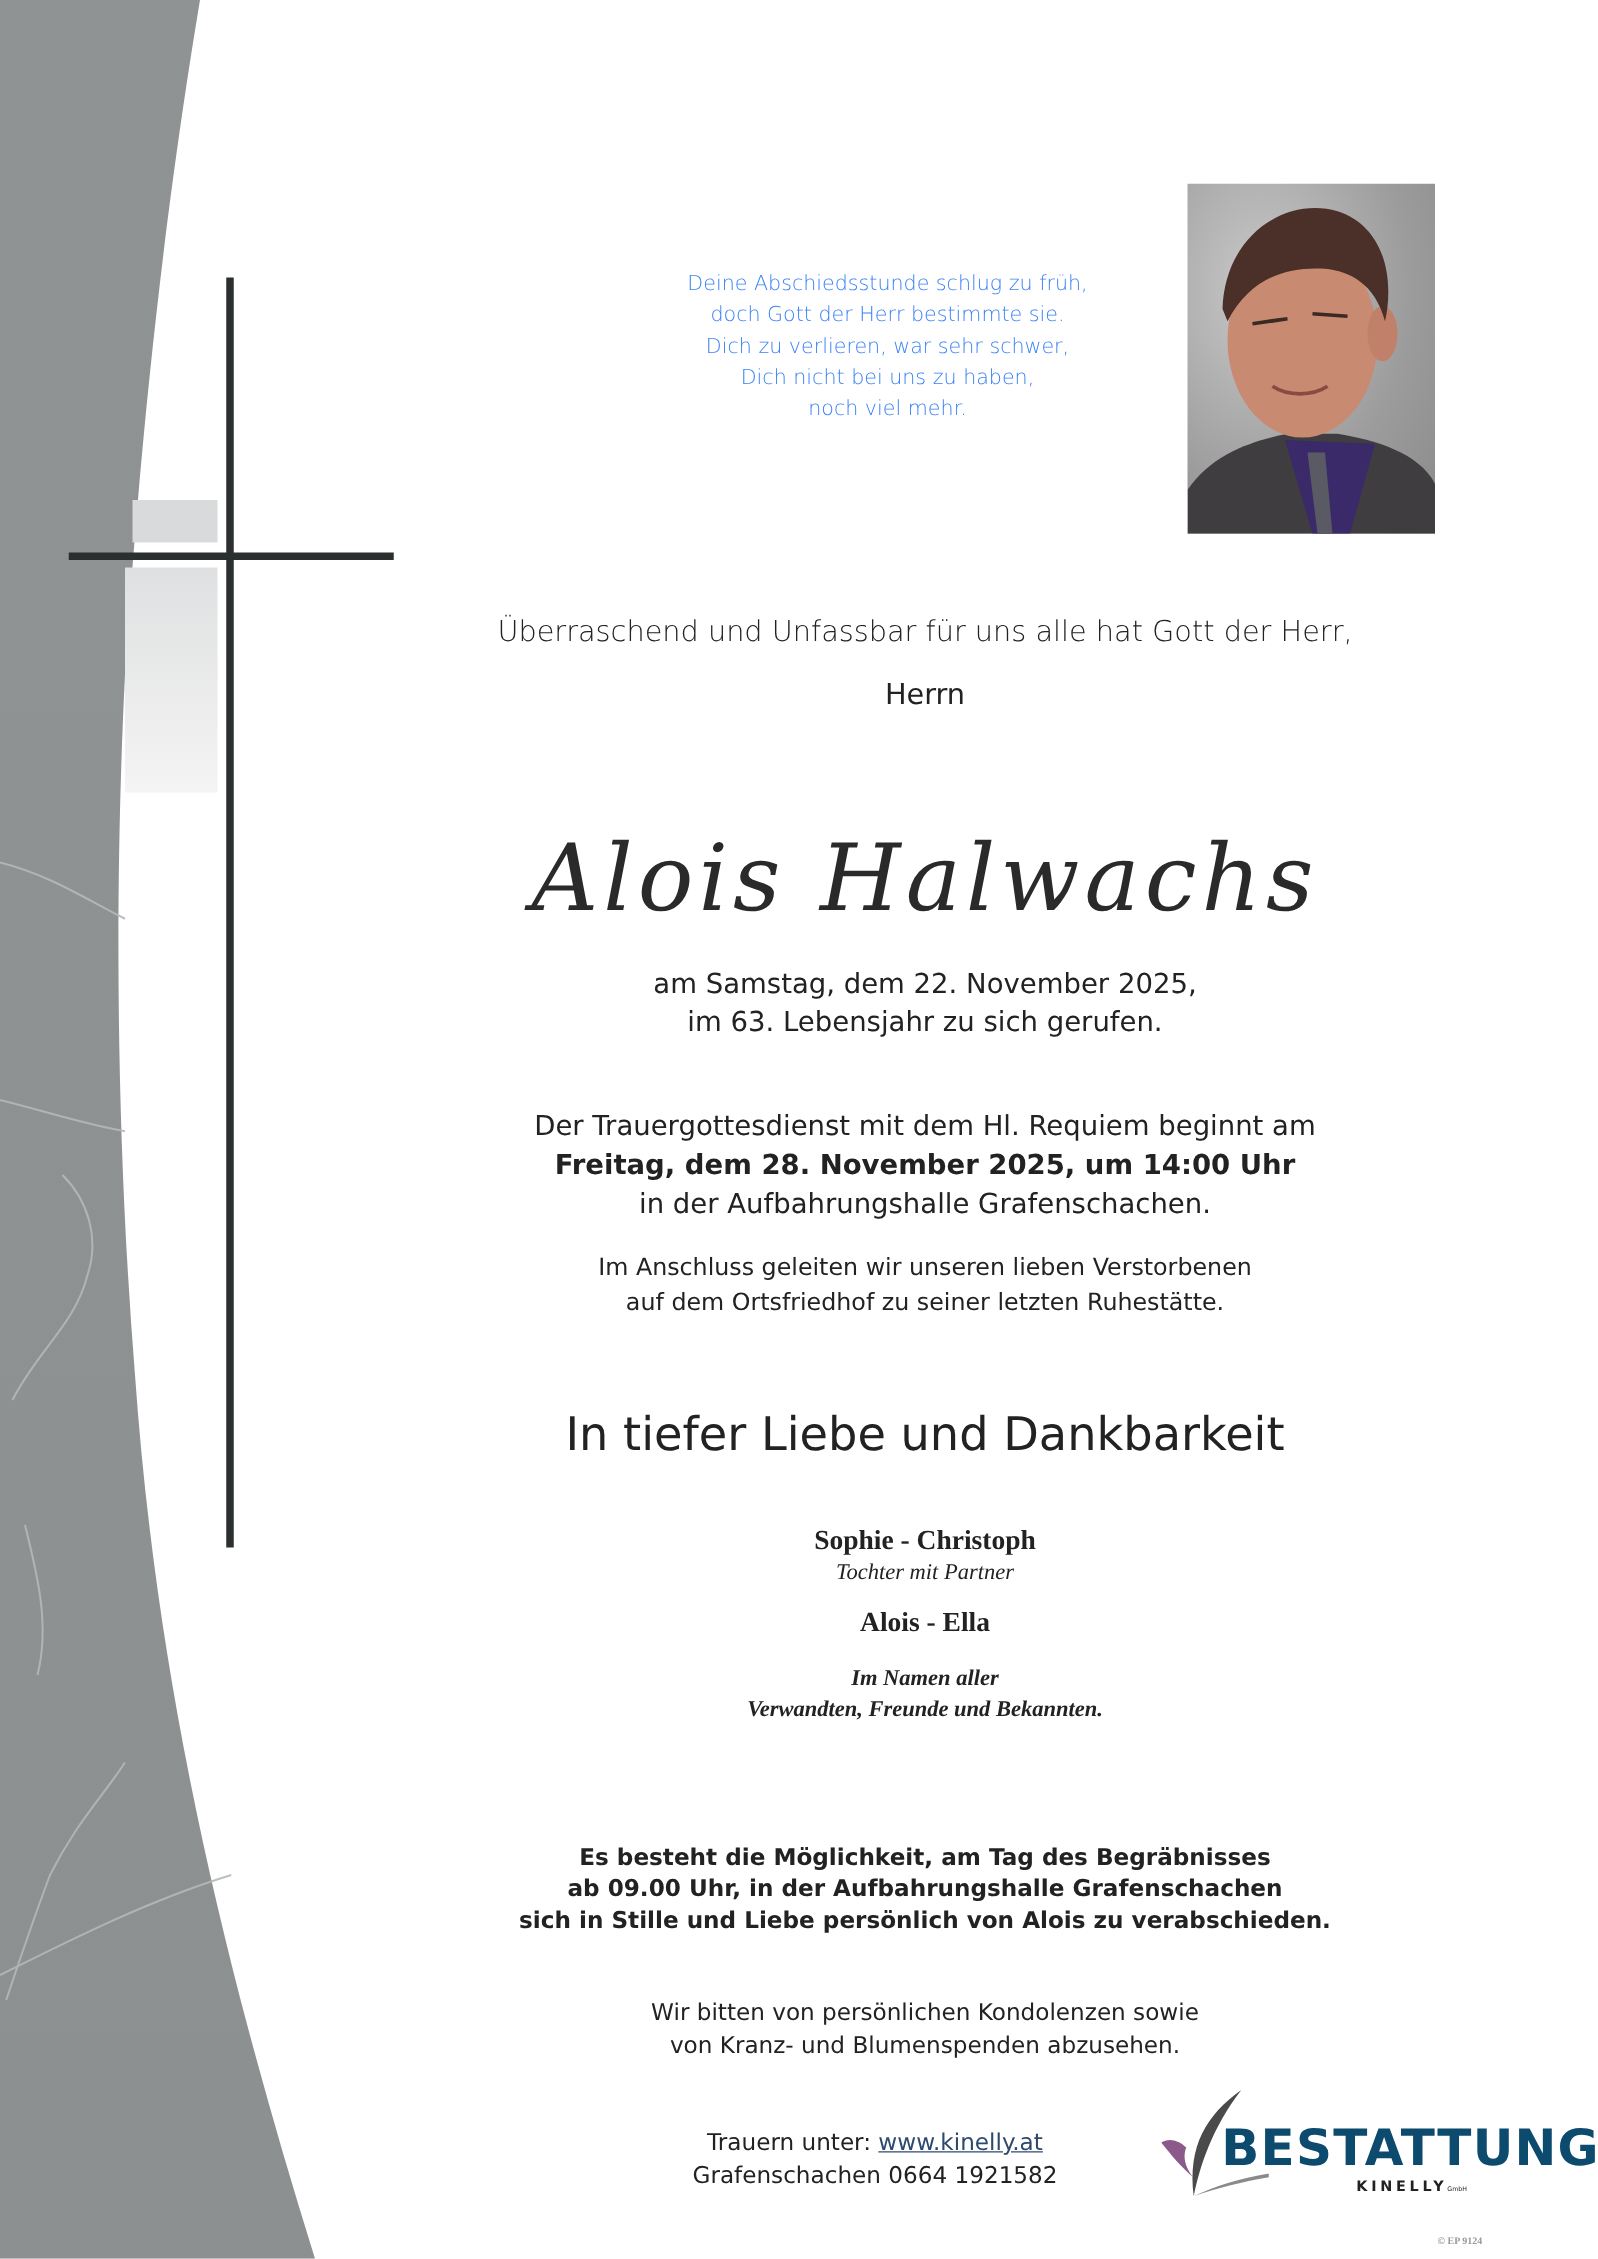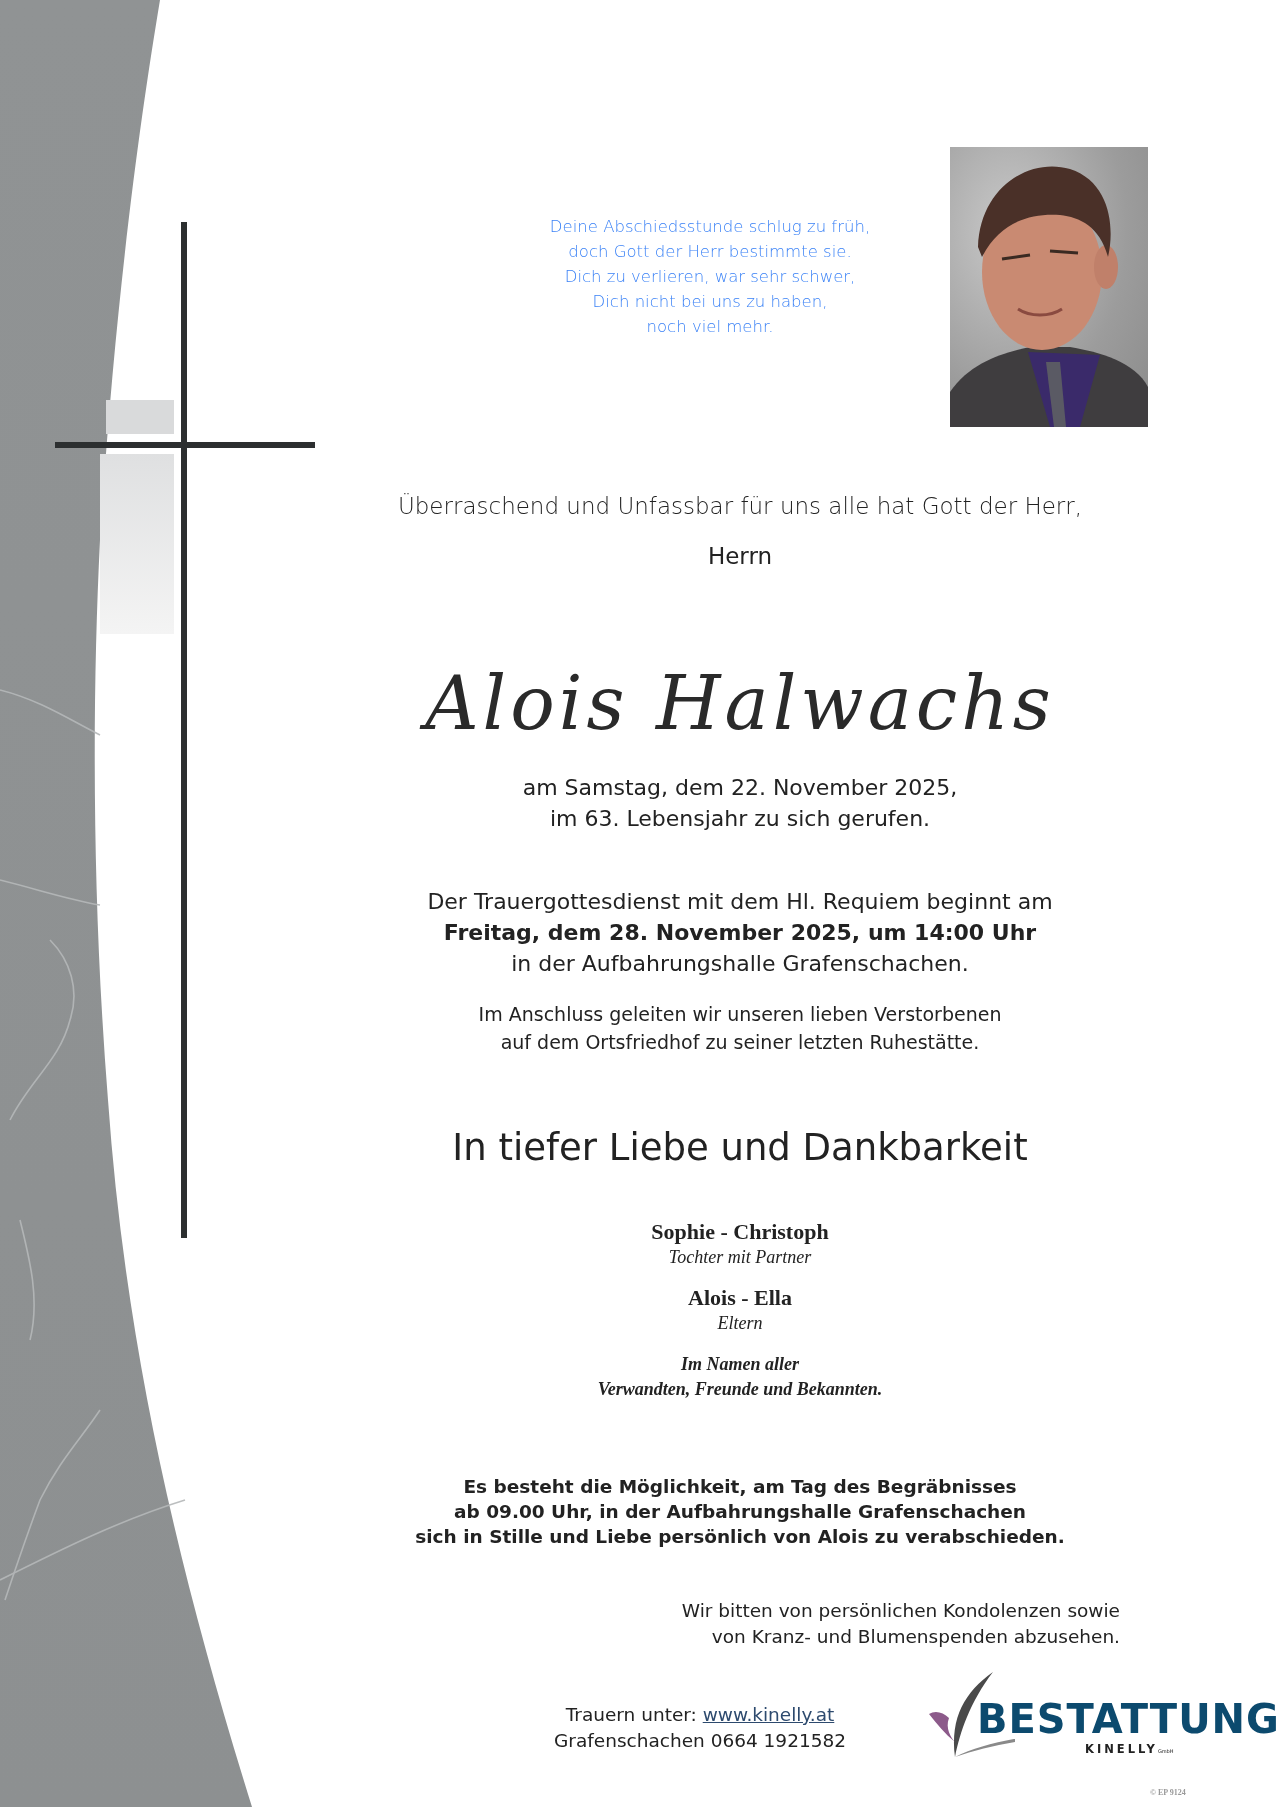--- a/index.html
+++ b/index.html
@@ -25,21 +25,21 @@
   .death { top: 772px; font-size: 22px; line-height: 31px; font-family: "DejaVu Sans", sans-serif; }
   .service { top: 886px; font-size: 22px; line-height: 31px; font-family: "DejaVu Sans", sans-serif; }
   .service .bold { font-weight: bold; }
   .burial { top: 1000px; font-size: 19px; line-height: 28px; font-family: "DejaVu Sans", sans-serif; }
   .gratitude { top: 1128px; font-size: 37px; line-height: 40px; font-family: "DejaVu Sans", sans-serif; }
   .mourners { top: 1218px; font-family: "Liberation Serif", serif; }
   .mourner-name { font-size: 22px; font-weight: bold; line-height: 28px; }
   .mourner-rel { font-size: 18px; font-style: italic; line-height: 22px; margin-bottom: 16px; }
   .onbehalf { font-size: 18px; font-weight: bold; font-style: italic; line-height: 25px; margin-top: 18px; }
   .farewell { top: 1474px; font-size: 18.5px; line-height: 25px; font-weight: bold; font-family: "DejaVu Sans", sans-serif; }
-  .request { top: 1598px; font-size: 18.5px; line-height: 26px; font-family: "DejaVu Sans", sans-serif; text-align: right; }
+  .request { top: 1598px; font-size: 18.5px; line-height: 26px; font-family: "DejaVu Sans", sans-serif; }
   .contact { position: absolute; left: 540px; top: 1702px; width: 320px; text-align: center; font-size: 18.5px; line-height: 26px; font-family: "DejaVu Sans", sans-serif; }
   .contact a { color: #2d4a6e; text-decoration: underline; }
   .logo { position: absolute; left: 925px; top: 1672px; width: 270px; height: 92px; }
   .logo-word { position: absolute; left: 52px; top: 24px; font-family: "DejaVu Sans", sans-serif; font-weight: 700; font-size: 40px; letter-spacing: 1px; color: #0c4a6e; }
   .logo-sub { position: absolute; left: 160px; top: 70px; font-family: "DejaVu Sans", sans-serif; font-size: 11.5px; letter-spacing: 3px; color: #222; font-weight: bold; }
   .logo-gmbh { font-size: 5px; letter-spacing: 0; font-weight: normal; vertical-align: baseline; }
   .code { position: absolute; left: 1150px; top: 1788px; font-size: 8px; color: #999; font-family: "Liberation Serif", serif; font-weight: bold; }
 </style>
 </head>
 <body>
@@ -108,21 +108,20 @@
   <div>Im Anschluss geleiten wir unseren lieben Verstorbenen</div>
   <div>auf dem Ortsfriedhof zu seiner letzten Ruhestätte.</div>
 </div>
 
 <div class="center gratitude">In tiefer Liebe und Dankbarkeit</div>
 
 <div class="center mourners">
   <div class="mourner-name">Sophie - Christoph</div>
   <div class="mourner-rel">Tochter mit Partner</div>
   <div class="mourner-name">Alois - Ella</div>
-  <div class="mourner-rel">Eltern</div>
   <div class="onbehalf">
     <div>Im Namen aller</div>
     <div>Verwandten, Freunde und Bekannten.</div>
   </div>
 </div>
 
 <div class="center farewell">
   <div>Es besteht die Möglichkeit, am Tag des Begräbnisses</div>
   <div>ab 09.00 Uhr, in der Aufbahrungshalle Grafenschachen</div>
   <div>sich in Stille und Liebe persönlich von Alois zu verabschieden.</div>

